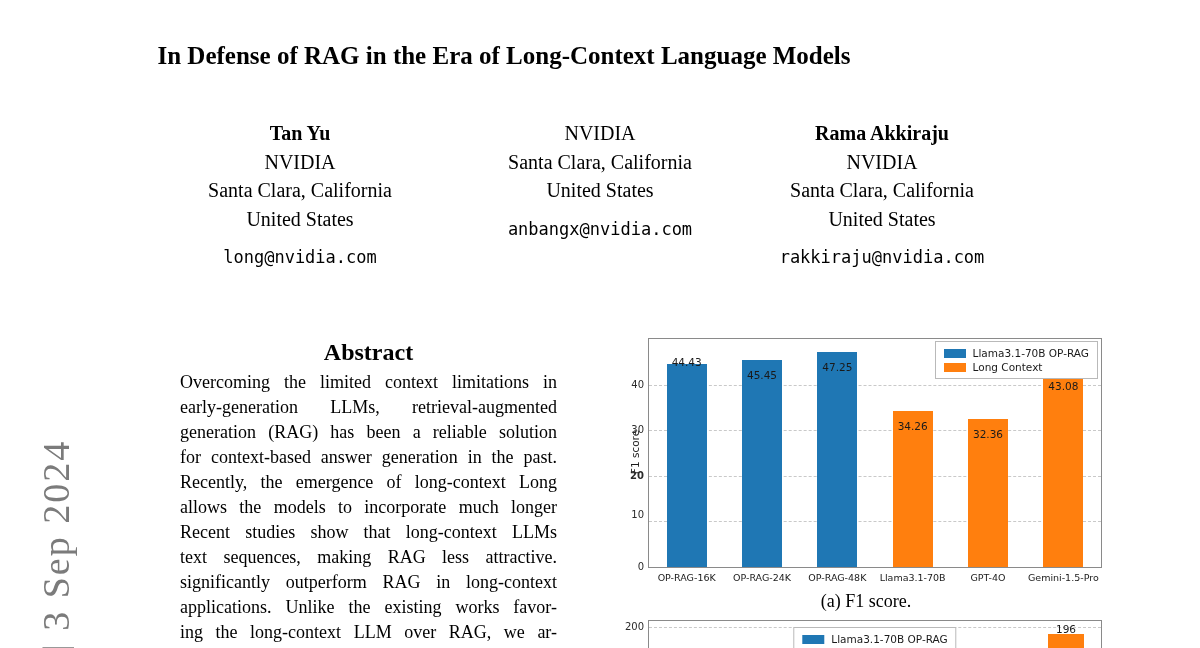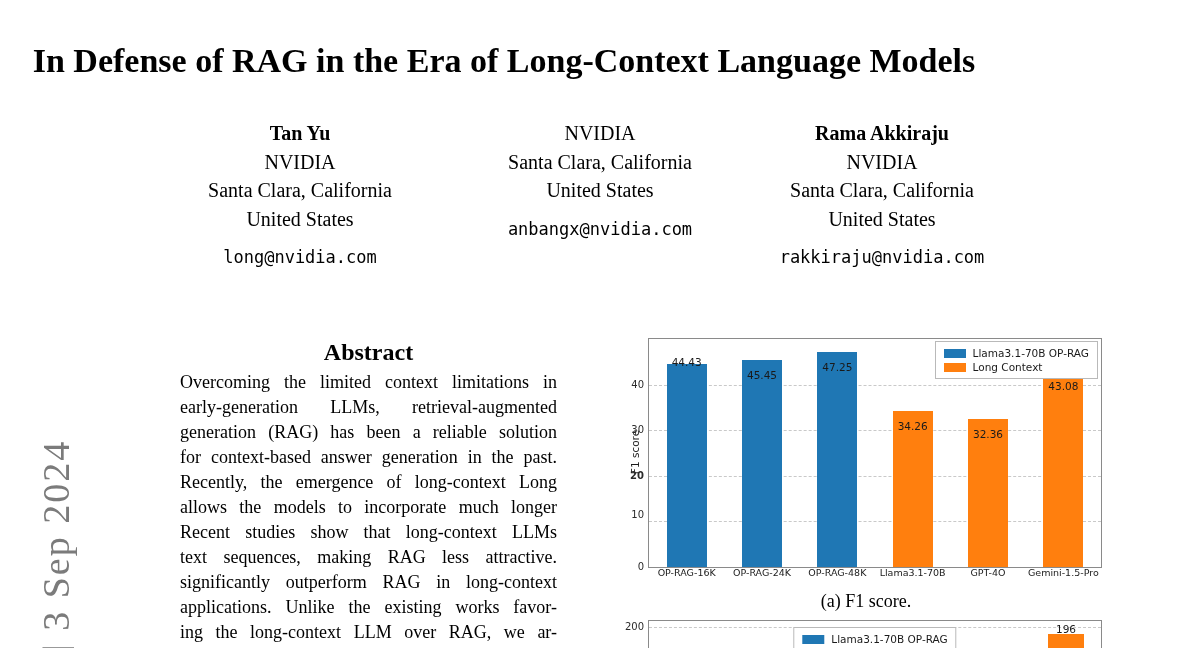--- a/index.html
+++ b/index.html
@@ -12,21 +12,21 @@
   .arxiv {
     position:absolute; left:34px; top:657px;
     transform:rotate(-90deg); transform-origin:0 0;
     font-size:38px; letter-spacing:2px; color:#7b7b7b; white-space:nowrap;
     font-family:"Liberation Serif", serif;
   }
 
   
   .title {
     position:absolute; left:0; top:42px; width:1008px; margin:0;
-    text-align:center; font-size:34px; font-weight:bold;
+    text-align:center; font-size:25px; font-weight:bold;
   }
 
   
   .author {
     position:absolute; top:119px; width:280px; text-align:center;
     font-size:20px; line-height:28.5px;
   }
   .author.c1 { left:160px; }
   .author.c2 { left:460px; }
   .author.c3 { left:742px; }
@@ -58,21 +58,21 @@
   .ytick {
     position:absolute; right:100%; margin-right:5px; width:34px; text-align:right;
     font-size:10px; color:#2b2b2b; line-height:12px;
   }
   .bar { position:absolute; bottom:0; width:40px; }
   .bar-value {
     position:absolute; width:60px; text-align:center;
     font-size:10.5px; color:#1a1a1a;
   }
   .xtick {
-    position:absolute; top:100%; width:96px; text-align:center;
+    position:absolute; top:100%; margin-top:5px; width:96px; text-align:center;
     font-size:9.5px; color:#1a1a1a;
   }
   .ylab {
     position:absolute; left:-44px; top:50%; width:60px; margin-top:-7px;
     text-align:center; transform:rotate(-90deg);
     font-size:10.5px; color:#1a1a1a;
   }
   .legend {
     position:absolute; background:#fff; border:1px solid #b9b9b9;
     padding:4px 8px; z-index:5;

